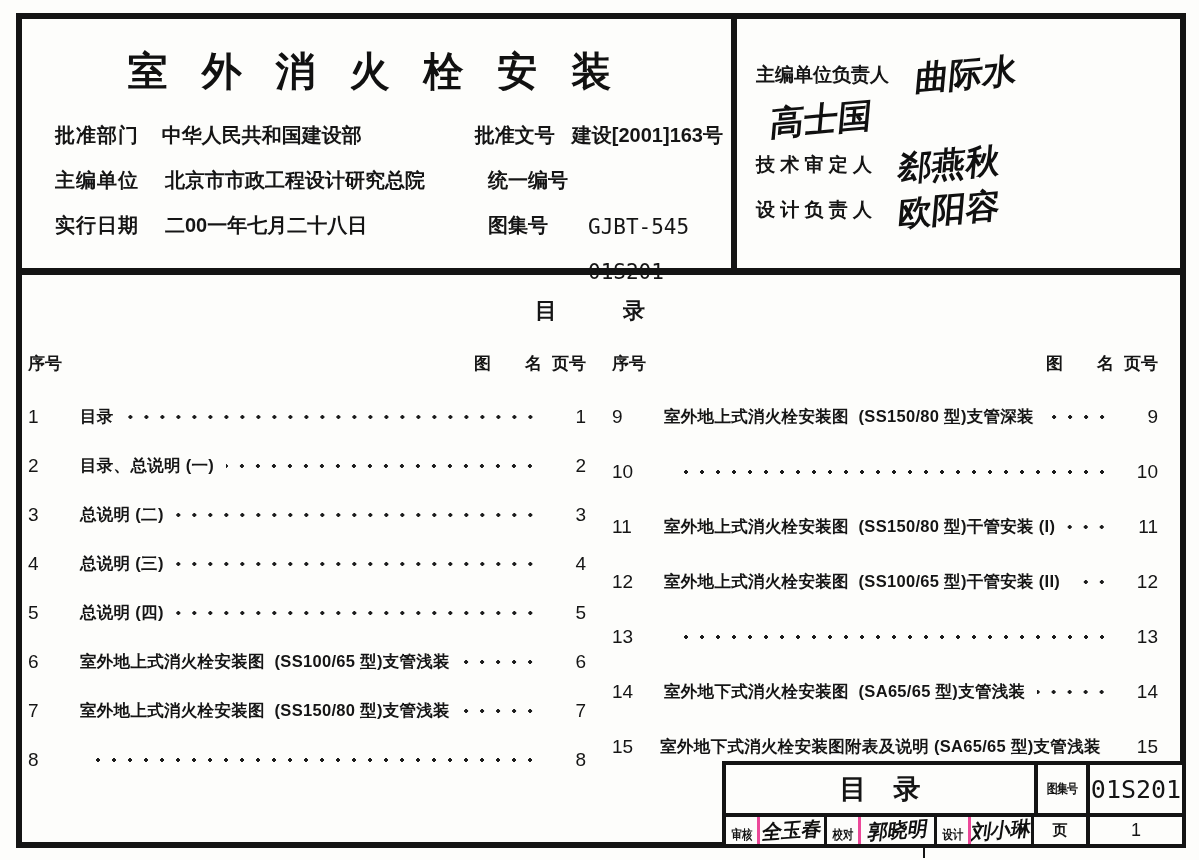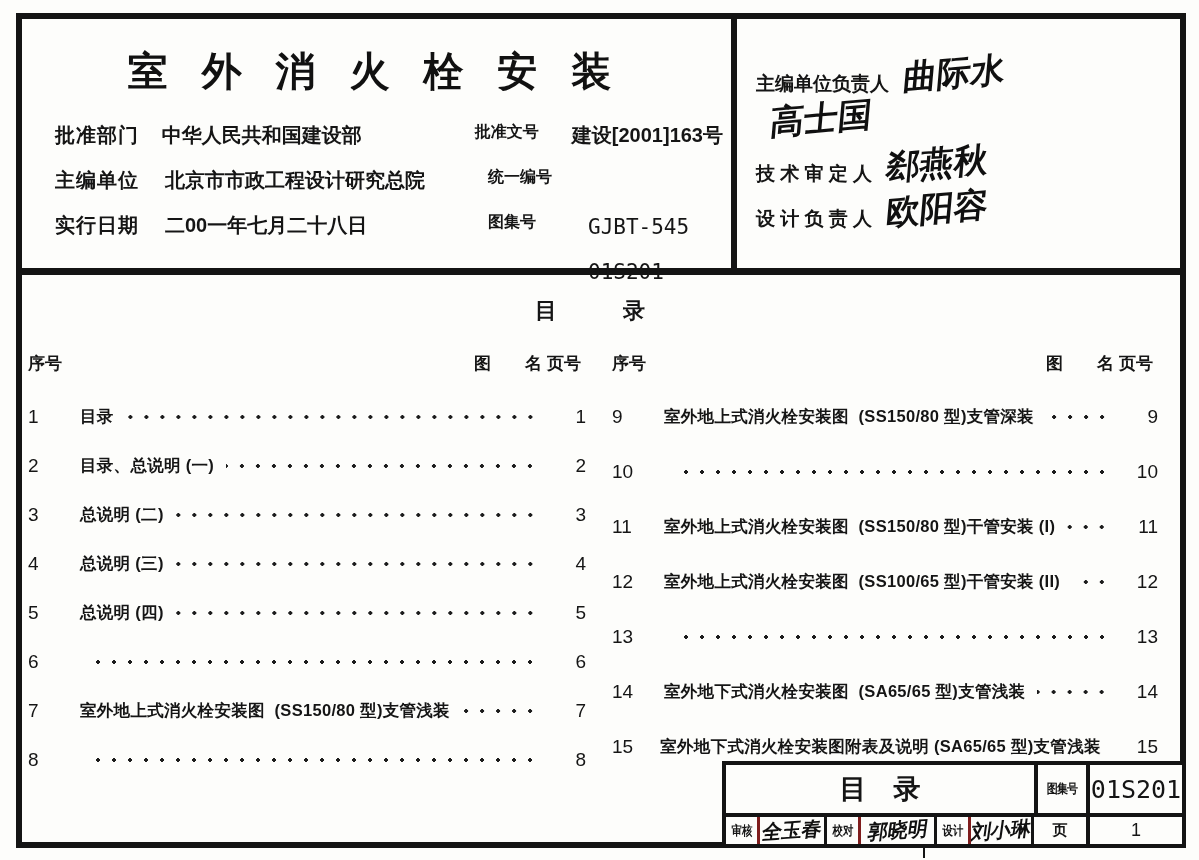--- a/index.html
+++ b/index.html
@@ -16,39 +16,39 @@
   .hdiv{position:absolute;left:16px;top:268px;width:1170px;height:7px;background:#141414;}
 
   
   .cover-title{position:absolute;left:22px;top:44px;width:705px;text-align:center;
     font-family:"DejaVu Serif","Liberation Serif",serif;font-weight:bold;
     font-size:40px;letter-spacing:10px;white-space:pre;color:#111;}
   .cover-info{position:absolute;left:55px;top:122px;width:668px;}
   .ci-row{display:flex;align-items:flex-start;height:45px;}
   .ci-label{width:110px;font-weight:bold;font-size:20px;letter-spacing:1px;white-space:pre;}
   .ci-value{width:323px;font-size:20px;font-weight:bold;white-space:pre;}
-  .ci-label2{width:100px;font-weight:bold;font-size:16px;white-space:pre;}
+  .ci-label2{width:100px;font-weight:bold;font-size:20px;white-space:pre;}
   .ci-value2{flex:1;font-size:20px;font-weight:bold;white-space:pre;}
   .mono{font-family:"DejaVu Sans Mono","Liberation Mono",monospace;font-weight:normal;font-size:21px;margin-top:48px;}
 
   
   .cover-sign{position:absolute;left:756px;top:52px;width:425px;}
-  .cs-row{display:flex;align-items:flex-end;height:45px;}
+  .cs-row{display:flex;align-items:center;height:45px;gap:12px;}
   .cs-label{font-weight:bold;font-size:19px;white-space:pre;flex-shrink:0;}
   .sig{font-family:"DejaVu Serif","Liberation Serif",serif;display:inline-block;
        transform:rotate(-5deg) skewX(-10deg);font-size:34px;font-weight:bold;
        margin-left:14px;white-space:nowrap;color:#101010;}
 
   
   .toc-title{position:absolute;left:0;top:296px;width:1180px;text-align:center;
     font-size:22px;font-weight:bold;white-space:pre;}
   .toc-head{position:absolute;display:flex;align-items:center;font-weight:bold;font-size:17px;}
   .toc-head .no{width:52px;}
   .toc-head .nm{flex:1;text-align:right;white-space:pre;}
-  .toc-head .pg{width:44px;text-align:center;}
+  .toc-head .pg{width:44px;text-align:right;}
   .toc-col{position:absolute;display:flex;flex-direction:column;}
   .toc-col.left{left:28px;top:403px;width:558px;}
   .toc-col.right{left:612px;top:403px;width:546px;}
   .toc-head.left{left:28px;top:352px;width:558px;}
   .toc-head.right{left:612px;top:352px;width:546px;}
   .toc-row{display:flex;align-items:center;height:28px;}
   .toc-col.left  .toc-row{margin-bottom:21px;}
   .toc-col.right .toc-row{margin-bottom:27px;}
   .toc-row .no{width:52px;font-size:19px;}
   .toc-row .nm{font-size:16.5px;font-weight:bold;white-space:pre;letter-spacing:.3px;}
@@ -64,22 +64,22 @@
   .tb-top{height:49px;display:flex;border-bottom:4px solid #141414;}
   .tb-title{flex:1;display:flex;align-items:center;justify-content:center;
     font-size:27px;font-weight:bold;white-space:pre;}
   .tb-cell{display:flex;align-items:center;justify-content:center;box-sizing:border-box;}
   .tb-atlas-label{width:52px;border-left:4px solid #141414;font-size:13px;font-weight:bold;
     transform:none;letter-spacing:-1px;}
   .tb-atlas-label span{display:inline-block;transform:scaleX(.85);}
   .tb-atlas-value{width:96px;border-left:4px solid #141414;
     font-family:"DejaVu Sans Mono","Liberation Mono",monospace;font-size:25px;}
   .tb-bottom{flex:1;display:flex;}
-  .tb-crlabel{width:31px;border-right:3px solid #7f1d1d;font-size:13px;font-weight:bold;
-    display:flex;align-items:center;justify-content:center;}
+  .tb-crlabel{width:31px;border-right:3px solid #ec4899;font-size:13px;font-weight:bold;
+    display:flex;align-items:flex-end;justify-content:center;}
   .tb-crlabel span{display:inline-block;transform:scaleX(.8);white-space:nowrap;}
   .tb-crsig{border-right:3px solid #141414;display:flex;align-items:center;justify-content:center;overflow:hidden;}
   .tb-crsig .sig{font-size:20px;margin-left:0;transform:rotate(-4deg) skewX(-12deg);}
   .sig1{width:64px;} .sig2{width:73px;} .sig3{flex:1;}
   .tb-page-label{width:52px;border-right:4px solid #141414;font-size:15px;font-weight:bold;}
   .tb-page-label{display:flex;align-items:center;justify-content:center;}
   .tb-page-value{width:92px;display:flex;align-items:center;justify-content:center;font-size:18px;}
   .tb-tick{position:absolute;left:923px;top:846px;width:2px;height:12px;background:#141414;}
 </style>
 </head>
@@ -170,20 +170,21 @@
       <span class="pg">4</span>
     </div>
     <div class="toc-row">
       <span class="no">5</span>
       <span class="nm">总说明 (四)</span>
       <span class="leader"></span>
       <span class="pg">5</span>
     </div>
     <div class="toc-row">
       <span class="no">6</span>
+      <span class="nm">室外地上式消火栓安装图  (SS100/65 型)支管浅装</span>
       <span class="leader"></span>
       <span class="pg">6</span>
     </div>
     <div class="toc-row">
       <span class="no">7</span>
       <span class="nm">室外地上式消火栓安装图  (SS150/80 型)支管浅装</span>
       <span class="leader"></span>
       <span class="pg">7</span>
     </div>
     <div class="toc-row">

